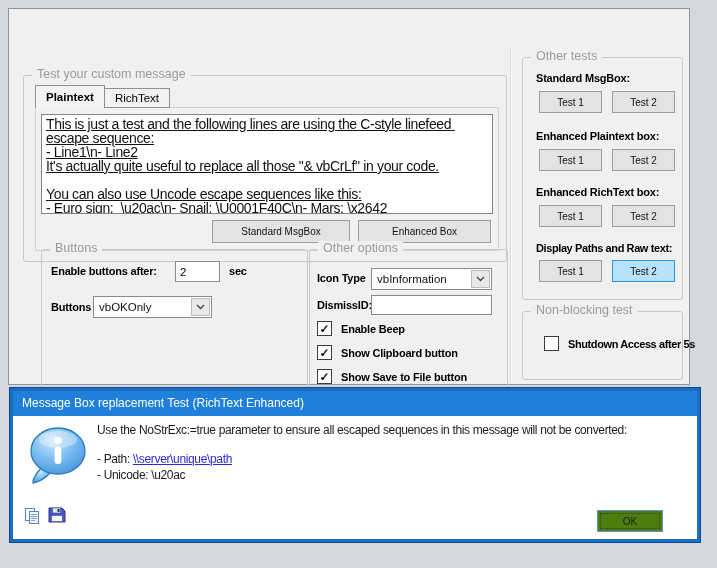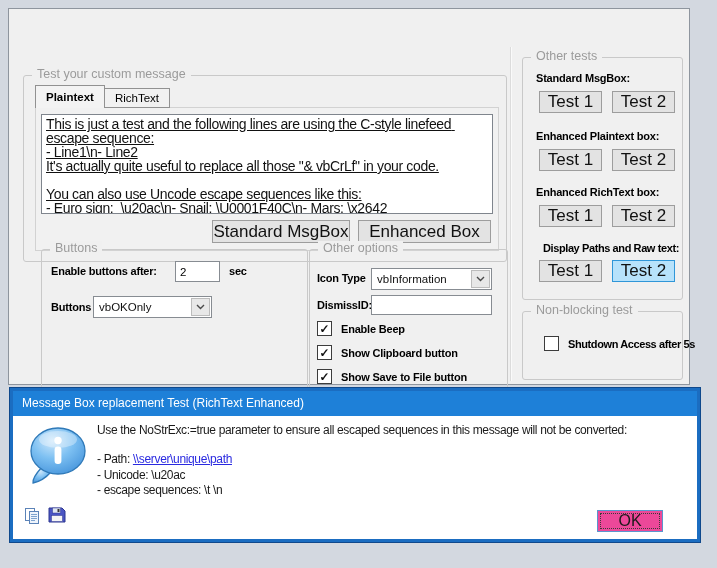--- a/index.html
+++ b/index.html
@@ -15,21 +15,21 @@
   .gb-label{position:absolute;top:-9px;left:8px;background:#f0f0f0;padding:0 5px;color:#9b9b9b;font-size:12.5px;white-space:nowrap;}
 
   .tabs{position:absolute;left:11px;top:9px;display:flex;z-index:2;}
   .tab{box-sizing:border-box;border:1px solid #919191;background:#f1f1f1;font-size:11.5px;padding:0 10px;display:flex;align-items:center;cursor:pointer;}
   .tab.active{height:23px;border-bottom:none;background:#f3f3f3;font-weight:bold;}
   .tab.inactive{height:20px;margin-top:3px;border-left:none;}
   .tabpage{position:absolute;left:11px;top:31px;width:464px;height:144px;border:1px solid #d2d2d2;background:#f1f1f1;box-sizing:border-box;}
 
   .msgtext{position:absolute;left:5px;top:6px;width:452px;height:100px;background:#fff;border:1px solid #7f858d;box-sizing:border-box;font-size:14px;line-height:14px;letter-spacing:-0.35px;padding:2px 4px;white-space:pre-wrap;overflow:hidden;color:#111;text-decoration:underline;}
 
-  .btn{position:absolute;box-sizing:border-box;background:#e3e3e3;border:1px solid #9d9d9d;font-size:17px;display:flex;align-items:center;justify-content:center;cursor:pointer;color:#111;}
+  .btn{position:absolute;box-sizing:border-box;background:#e3e3e3;border:1px solid #9d9d9d;font-size:10px;display:flex;align-items:center;justify-content:center;cursor:pointer;color:#111;}
   .btn.hi{background:#b7e2fb;border-color:#2f96d8;}
 
   .blabel{position:absolute;font-size:11px;font-weight:bold;color:#000;white-space:nowrap;letter-spacing:-0.2px;}
 
   .combo{position:absolute;background:#fff;border:1px solid #878c92;box-sizing:border-box;cursor:pointer;}
   .combo .val{position:absolute;left:5px;top:50%;transform:translateY(-50%);font-size:11.5px;color:#111;white-space:nowrap;}
   .combo .arrow{position:absolute;right:1px;top:1px;bottom:1px;width:19px;background:#e8e8e8;border:1px solid #bcbcbc;display:flex;align-items:center;justify-content:center;box-sizing:border-box;}
 
   .input{position:absolute;background:#fff;border:1px solid #878c92;box-sizing:border-box;font-size:11.5px;padding:0 4px;font-family:inherit;}
 
@@ -38,21 +38,21 @@
   .checklabel{font-size:11px;font-weight:bold;white-space:nowrap;letter-spacing:-0.2px;}
 
   .divider{position:absolute;left:501px;top:38px;width:1px;height:334px;background:#dcdcdc;border-right:1px solid #fafafa;}
 
   
   .dialog{position:absolute;left:10px;top:388px;width:690px;height:154px;box-sizing:border-box;background:#fff;border:3px solid #1b6dc1;box-shadow:0 0 0 1px #10498c;z-index:5;}
   .dtitle{height:25px;background:#1e80d8;color:#fff;font-size:12px;line-height:25px;padding-left:9px;white-space:nowrap;}
   .dbody{position:relative;height:123px;background:#fff;font-size:12px;letter-spacing:-0.35px;color:#1a1a1a;}
   .dline{position:absolute;left:84px;white-space:pre;}
   a.link{color:#2a2ae0;text-decoration:underline;cursor:pointer;}
-  .okbtn{position:absolute;left:584px;top:94px;width:66px;height:22px;box-sizing:border-box;background:#ec4899;border:1px solid #5a96cf;outline:1px dotted #3a3a3a;outline-offset:-4px;font-size:16px;letter-spacing:0;display:flex;align-items:center;justify-content:center;cursor:pointer;}
+  .okbtn{position:absolute;left:584px;top:94px;width:66px;height:22px;box-sizing:border-box;background:#4d7c0f;border:1px solid #5a96cf;outline:1px dotted #3a3a3a;outline-offset:-4px;font-size:10px;letter-spacing:0;display:flex;align-items:center;justify-content:center;cursor:pointer;}
   .iconbtn{position:absolute;cursor:pointer;line-height:0;}
 </style>
 </head>
 <body>
 
 <div class="root">
 
   <div class="window">
 
 
@@ -131,21 +131,21 @@
       <div class="btn" style="left:89px;top:33px;width:63px;height:22px;">Test 2</div>
 
       <span class="blabel" style="left:13px;top:72px;">Enhanced Plaintext box:</span>
       <div class="btn" style="left:16px;top:91px;width:63px;height:22px;">Test 1</div>
       <div class="btn" style="left:89px;top:91px;width:63px;height:22px;">Test 2</div>
 
       <span class="blabel" style="left:13px;top:128px;">Enhanced RichText box:</span>
       <div class="btn" style="left:16px;top:147px;width:63px;height:22px;">Test 1</div>
       <div class="btn" style="left:89px;top:147px;width:63px;height:22px;">Test 2</div>
 
-      <span class="blabel" style="left:20px;top:184px;letter-spacing:-0.4px;">Display Paths and Raw text:</span>
+      <span class="blabel" style="left:13px;top:184px;letter-spacing:-0.4px;">Display Paths and Raw text:</span>
       <div class="btn" style="left:16px;top:202px;width:63px;height:22px;">Test 1</div>
       <div class="btn hi" style="left:89px;top:202px;width:63px;height:22px;">Test 2</div>
     </div>
 
     <div class="groupbox" style="left:513px;top:302px;width:161px;height:69px;">
       <span class="gb-label">Non-blocking test</span>
       <div class="checkrow" style="left:11px;top:24px;margin-left:10px;">
         <span class="checkbox"></span>
         <span class="checklabel" style="letter-spacing:-0.4px;">Shutdown Access after 5s</span>
       </div>
@@ -169,21 +169,20 @@
           <ellipse cx="32" cy="26" rx="27" ry="23" fill="url(#ib)" stroke="#2f79b8" stroke-width="1.3"></ellipse>
           <ellipse cx="32" cy="14.5" rx="19" ry="8.5" fill="#ffffff" opacity="0.35"></ellipse>
           <circle cx="32" cy="15.5" r="3.7" fill="#fff"></circle>
           <rect x="28.6" y="21.5" width="6.8" height="17.5" rx="3.2" fill="#fff"></rect>
         </svg>
       </span>
 
       <div class="dline" style="top:36px;"><span>- Path: </span><a class="link">\\server\unique\path</a></div>
       <div class="dline" style="top:7px;">Use the NoStrExc:=true parameter to ensure all escaped sequences in this message will not be converted:</div>
       <div class="dline" style="top:52px;">- Unicode: \u20ac</div>
-      <div class="dline" style="top:67px;">- escape sequences: \t \n</div>
 
       <span class="iconbtn" style="left:11px;top:92px;">
         <svg width="17" height="17" viewBox="0 0 17 17">
           <rect x="1.5" y="0.5" width="9" height="12" fill="#fff" stroke="#5b83b8"></rect>
           <rect x="5.5" y="3.5" width="9" height="12" fill="#eef4fc" stroke="#5b83b8"></rect>
           <g stroke="#7ea3cf" stroke-width="1">
             <line x1="7" y1="6.5" x2="13" y2="6.5"></line>
               <line x1="7" y1="8.5" x2="13" y2="8.5"></line>
             <line x1="7" y1="10.5" x2="13" y2="10.5"></line>
               <line x1="7" y1="12.5" x2="11" y2="12.5"></line>

